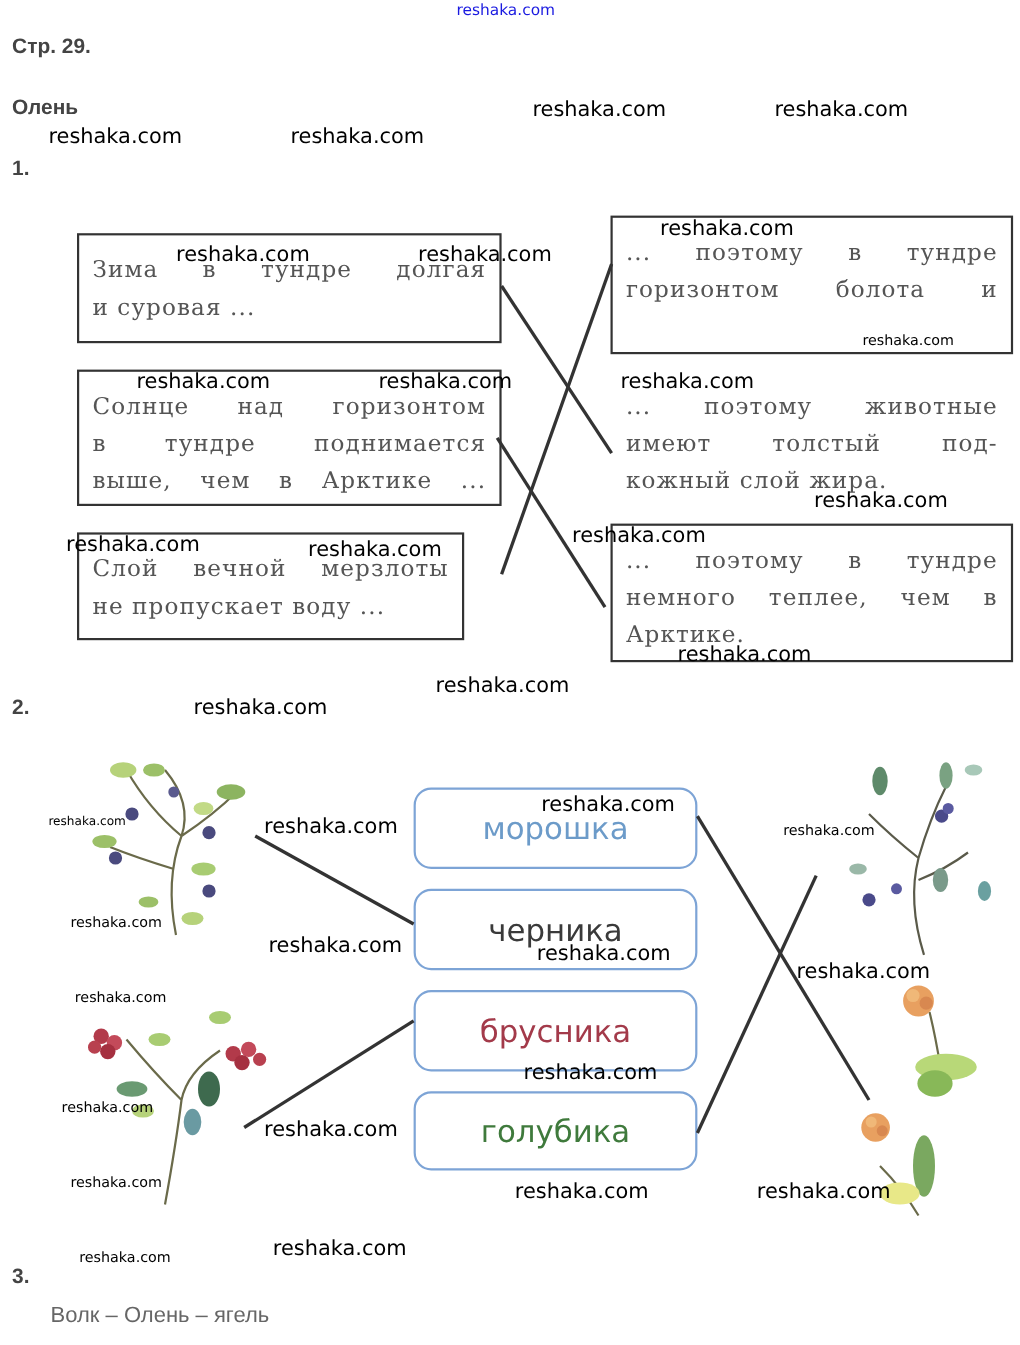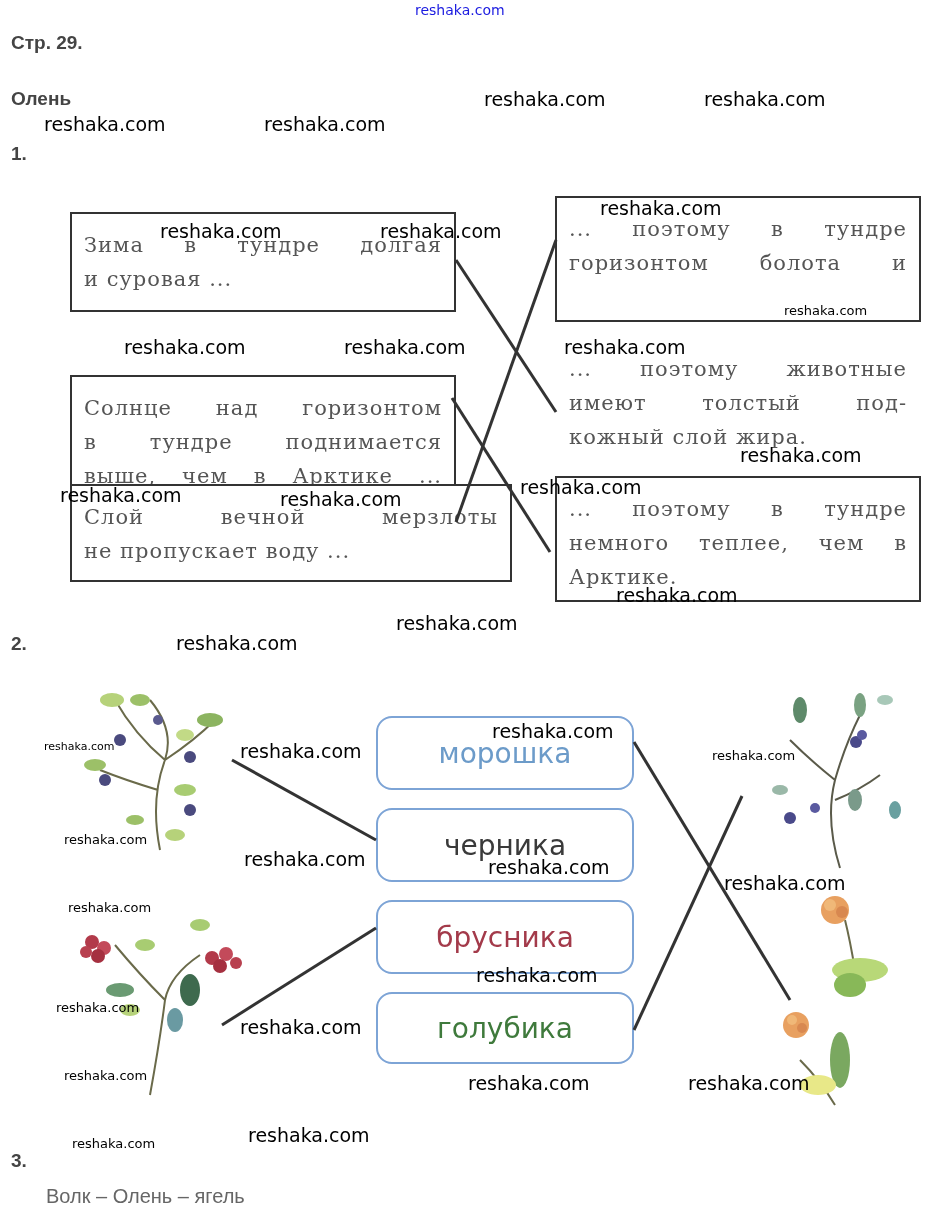--- a/index.html
+++ b/index.html
@@ -27,26 +27,26 @@
 <div class="abs site-link">reshaka.com</div>
 
 <div class="abs heading" style="left:11px;top:32px;">Стр. 29.</div>
 <div class="abs heading" style="left:11px;top:88px;">Олень</div>
 <div class="abs heading" style="left:11px;top:143px;">1.</div>
 
 <div class="abs box" style="left:70px;top:212px;width:386px;height:100px;">
   <span style="display:block">Зима в тундре долгая</span>
   <span class="last">и суровая ...</span>
 </div>
-<div class="abs box" style="left:70px;top:336px;width:386px;height:124px;margin-top:39px;">
+<div class="abs box" style="left:70px;top:336px;width:386px;height:124px;">
   <span style="display:block">Солнце над горизонтом</span>
   <span style="display:block">в тундре поднимается</span>
   <span style="display:block">выше, чем в Арктике ...</span>
 </div>
-<div class="abs box" style="left:70px;top:484px;width:442px;height:98px;">
+<div class="abs box" style="left:70px;top:484px;width:352px;height:98px;">
   <span style="display:block">Слой вечной мерзлоты</span>
   <span class="last">не пропускает воду ...</span>
 </div>
 
 <div class="abs box" style="left:555px;top:196px;width:366px;height:126px;">
   <span style="display:block">... поэтому в тундре</span>
   <span style="display:block">горизонтом болота и</span>
 </div>
 <div class="abs box noborder" style="left:555px;top:336px;width:366px;height:124px;">
   <span style="display:block">... поэтому животные</span>

